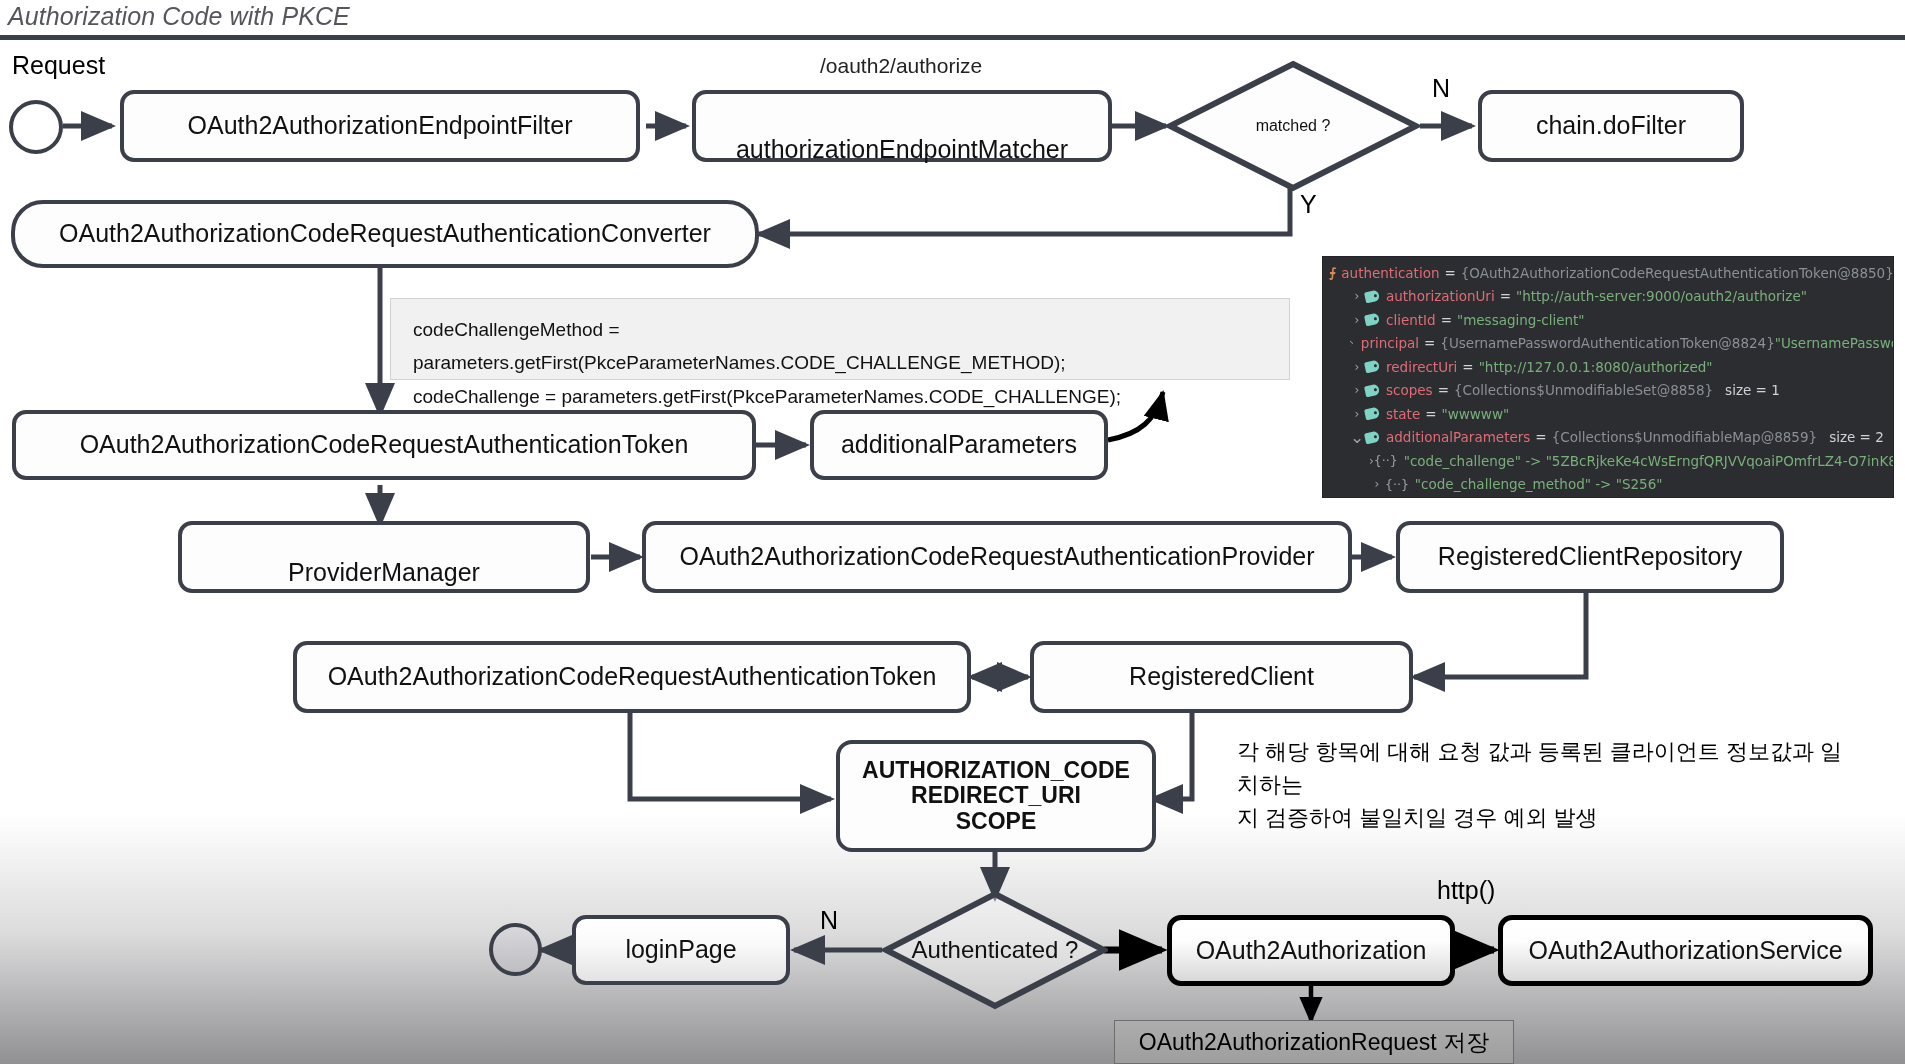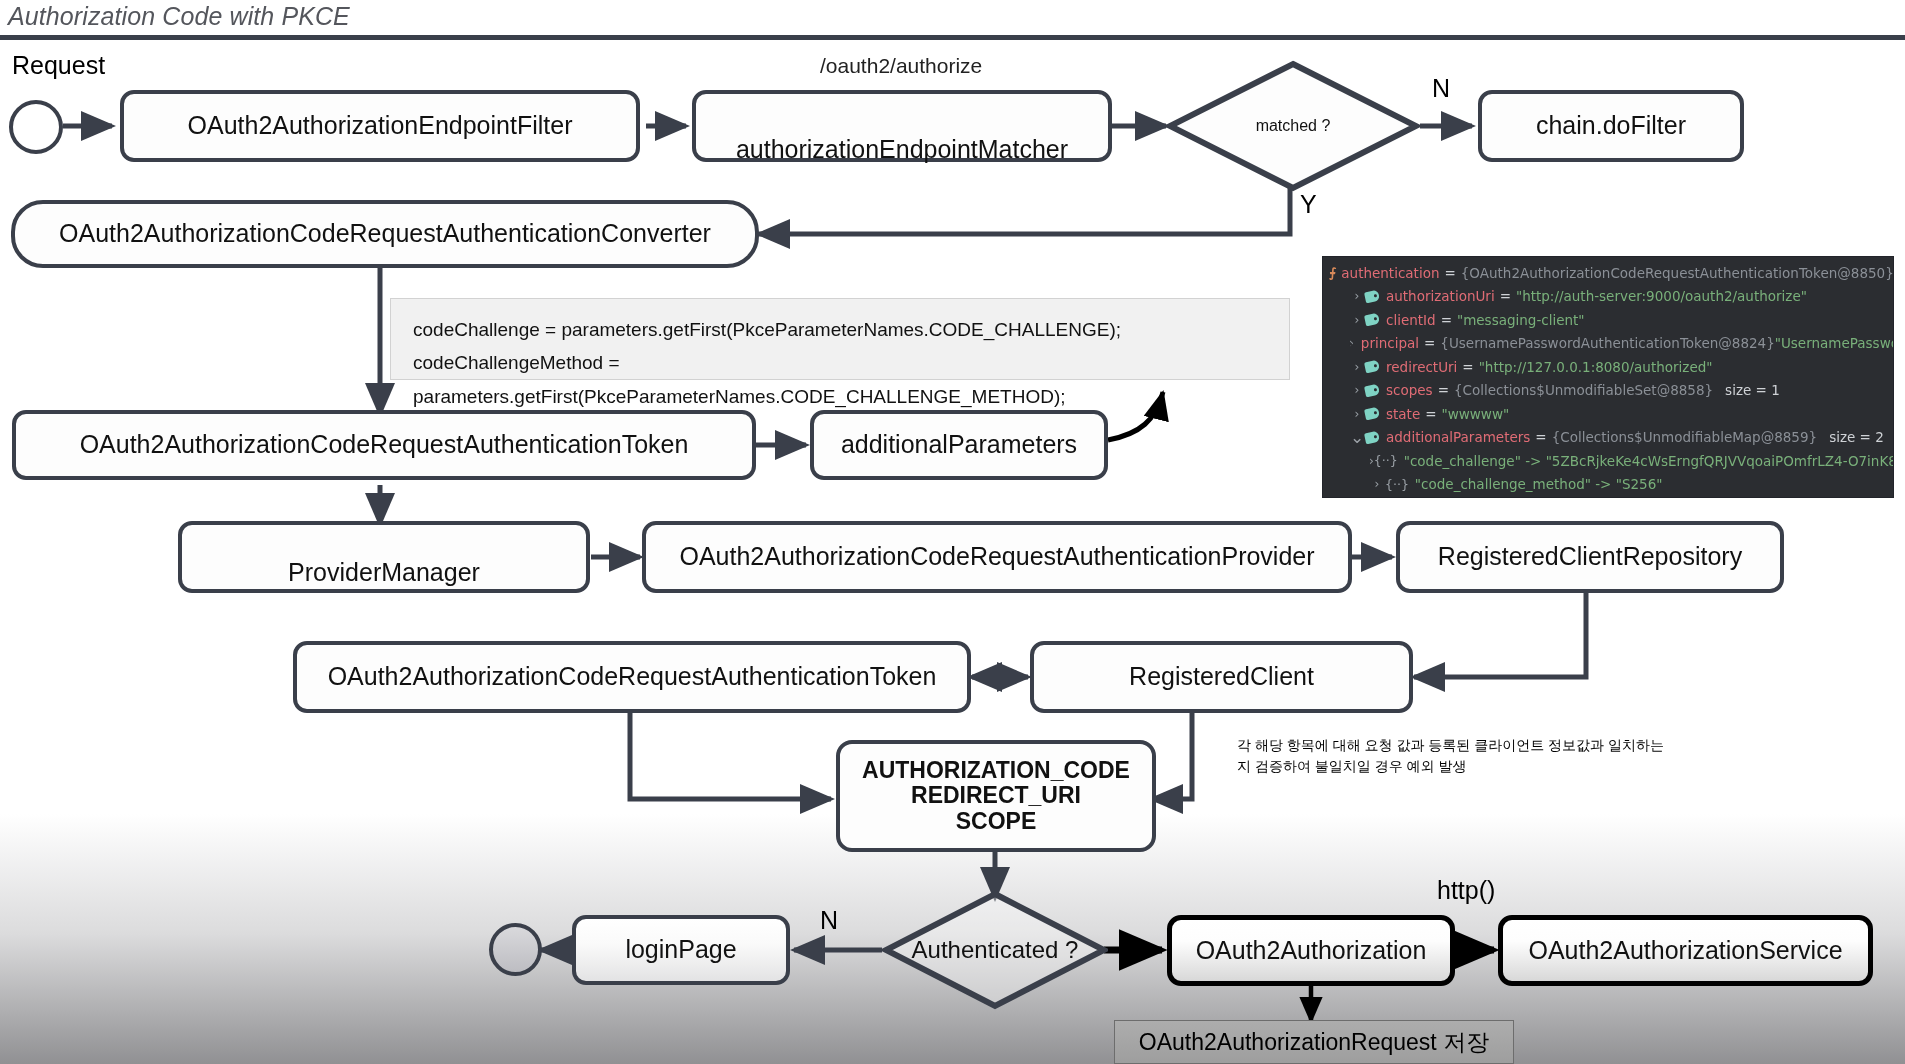--- a/index.html
+++ b/index.html
@@ -96,21 +96,21 @@
   .graybox{
     position:absolute; z-index:3;
     background:linear-gradient(to bottom,#adadad 0%, #9e9e9e 100%);
     border:1px solid #6d6d6d;
     display:flex; align-items:center; justify-content:center;
     color:#000;
   }
 
   
   .note{
-    position:absolute; z-index:4; color:#000; font-size:14px; line-height:1.5;
+    position:absolute; z-index:4; color:#000; font-size:22px; line-height:1.5;
   }
 
   
   #debug-panel{
     position:absolute; z-index:6;
     background:#2b2d31;
     border:1px solid #22242a;
     overflow:hidden;
     font-family:"DejaVu Sans", sans-serif;
     font-size:13.5px;
@@ -243,22 +243,22 @@
 
   <div class="node" style="left:1478px; top:90px; width:266px; height:72px;">
     <span class="lbl" style="font-size:25px;">chain.doFilter</span>
   </div>
 
   <div class="node" style="left:11px; top:200px; width:748px; height:68px;border-radius:32px;">
     <span class="lbl" style="font-size:25px;">OAuth2AuthorizationCodeRequestAuthenticationConverter</span>
   </div>
 
   <div id="code-box" style="left:390px; top:298px; width:900px; height:82px;">
+    <div>codeChallengeMethod = parameters.getFirst(PkceParameterNames.CODE_CHALLENGE_METHOD);</div>
     <div>codeChallenge = parameters.getFirst(PkceParameterNames.CODE_CHALLENGE);</div>
-    <div>codeChallengeMethod = parameters.getFirst(PkceParameterNames.CODE_CHALLENGE_METHOD);</div>
   </div>
 
   <div class="node" style="left:12px; top:410px; width:744px; height:70px;">
     <span class="lbl" style="font-size:25px;">OAuth2AuthorizationCodeRequestAuthenticationToken</span>
   </div>
 
   <div class="node" style="left:810px; top:410px; width:298px; height:70px;">
     <span class="lbl" style="font-size:25px;">additionalParameters</span>
   </div>
 

